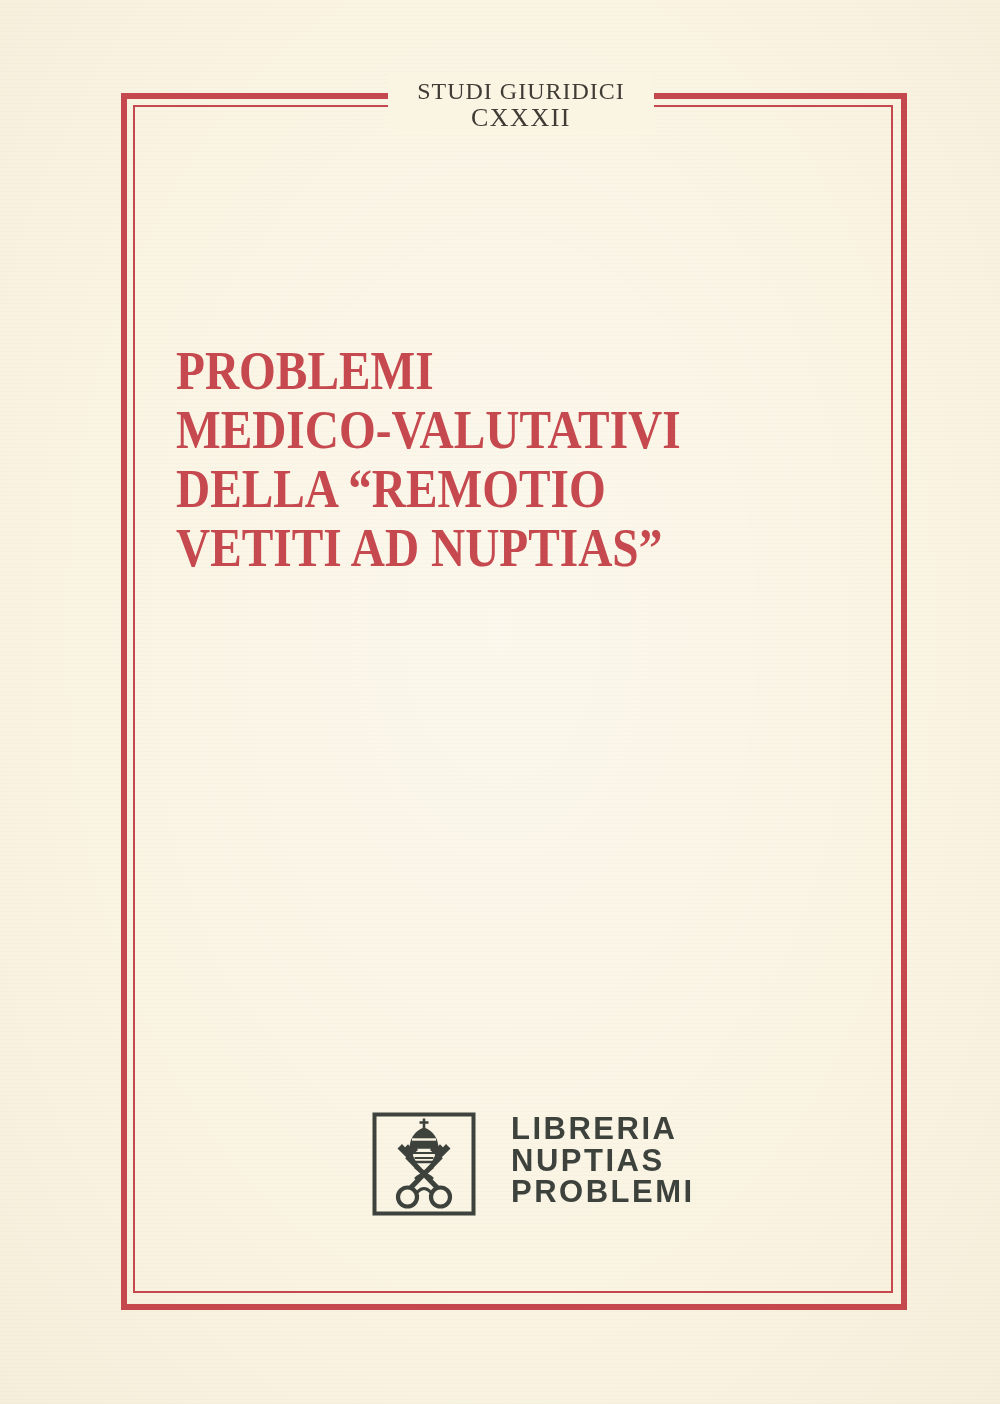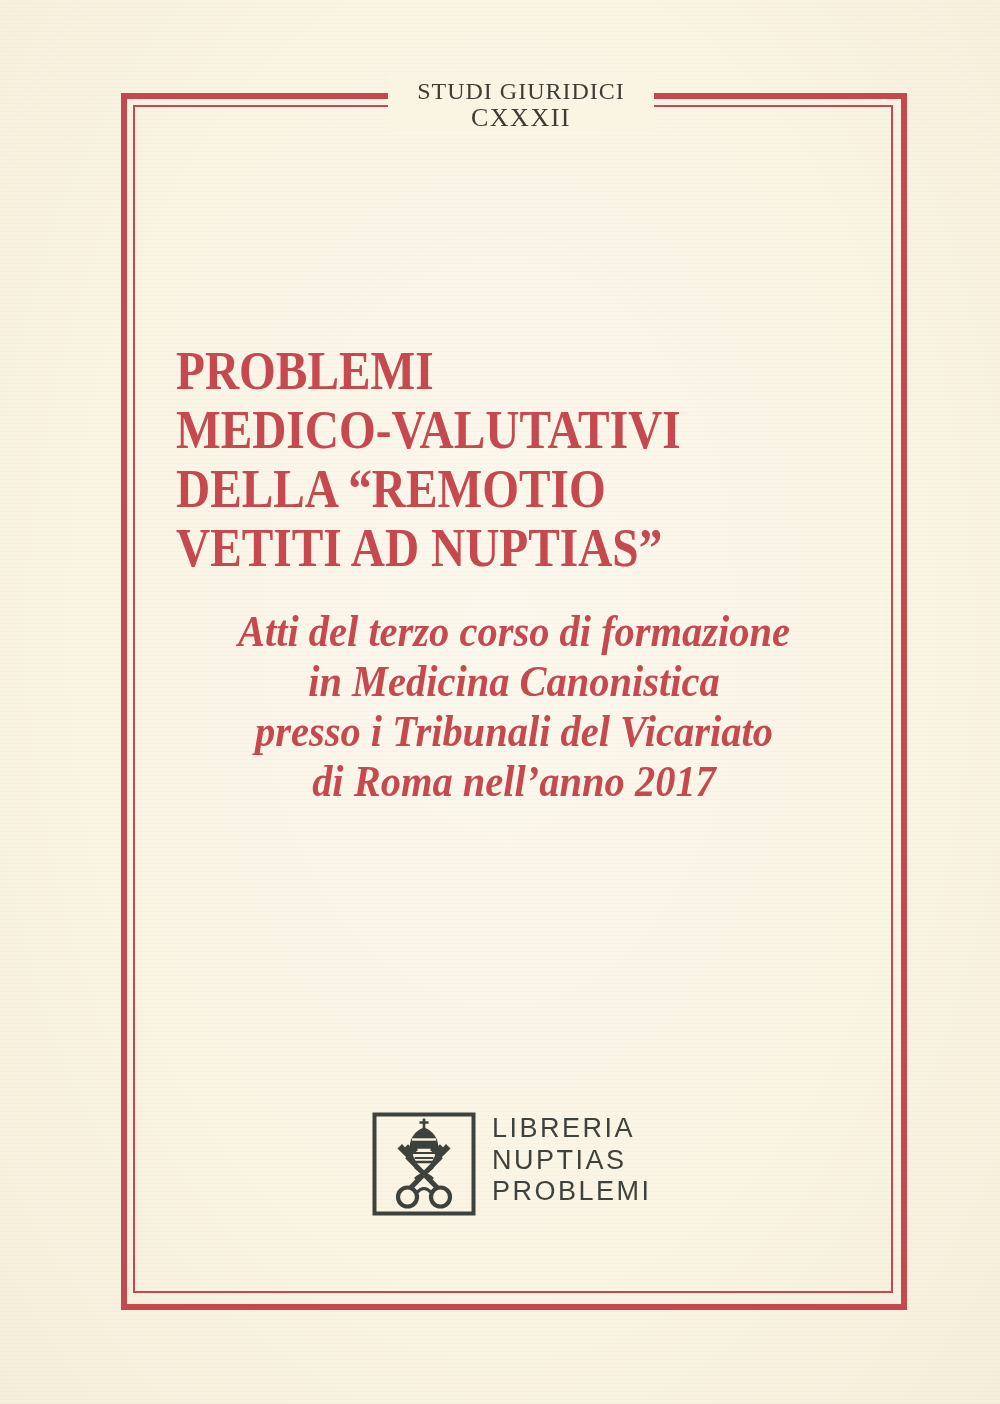--- a/index.html
+++ b/index.html
@@ -67,25 +67,26 @@
   .subtitle-block .condense { transform: scaleX(0.92); }
   .publisher {
     position: absolute; left: 372px; top: 1112px;
     display: flex; align-items: flex-start; gap: 16px;
     z-index: 2;
     color: #3e423c;
   }
   .publisher-logo { width: 104px; height: 104px; display: block; }
   .publisher-name {
     font-family: "Liberation Sans", sans-serif;
-    font-weight: normal;
-    font-size: 27px; line-height: 31.5px;
+    font-weight: bold;
+    font-size: 31px; line-height: 31.5px;
     letter-spacing: 2.5px;
     margin-top: 1px;
     white-space: nowrap;
+    margin-left: 19px;
   }
 </style>
 </head>
 <body>
 
 <div class="page">
 
   <div class="frame-outer"></div>
   <div class="frame-inner"></div>
 
@@ -96,28 +97,20 @@
 
   <div class="title-block">
     <div class="condense">
       <div>PROBLEMI</div>
       <div>MEDICO-VALUTATIVI</div>
       <div>DELLA “REMOTIO</div>
       <div>VETITI AD NUPTIAS”</div>
     </div>
   </div>
 
-  <div class="subtitle-block">
-    <div class="condense">
-      <div>Atti del terzo corso di formazione</div>
-      <div>in Medicina Canonistica</div>
-      <div>presso i Tribunali del Vicariato</div>
-      <div>di Roma nell’anno 2017</div>
-    </div>
-  </div>
 
   <div class="publisher">
     <svg class="publisher-logo" viewBox="0 0 104 104" xmlns="http://www.w3.org/2000/svg" aria-hidden="true">
 
       <rect x="2.5" y="2.5" width="99" height="99" fill="none" stroke="currentColor" stroke-width="4"></rect>
 
       <path d="M52 6.5 v10 M47.5 10.5 h9" stroke="currentColor" stroke-width="2.6" fill="none"></path>
 
       <path d="M52 15.5 C43.5 18.5 38 25.5 37.5 35.5 L66.5 35.5 C66 25.5 60.5 18.5 52 15.5 Z" fill="currentColor"></path>
       <path d="M40 27.5 H64" stroke="#faf4e3" stroke-width="2.4"></path>

